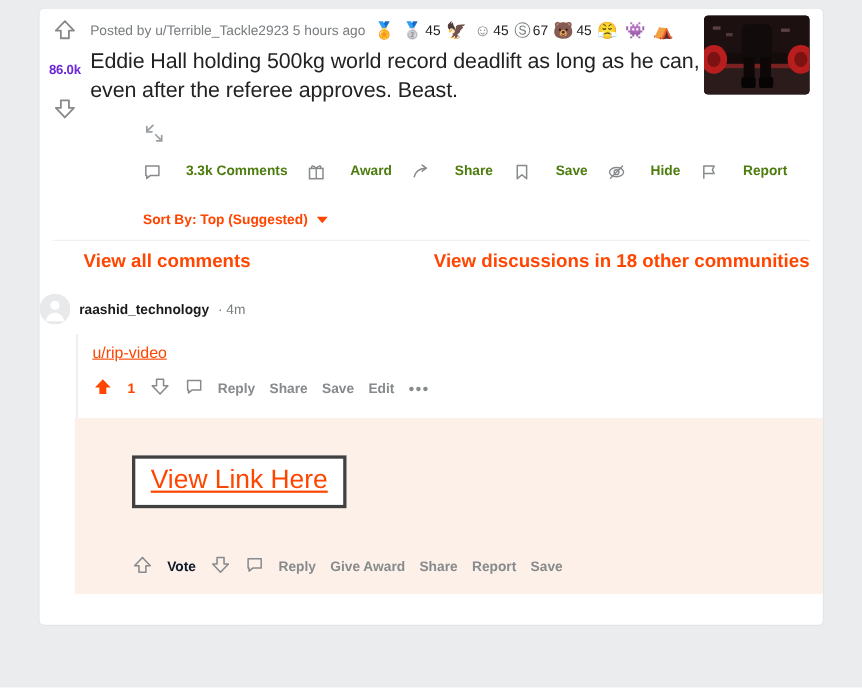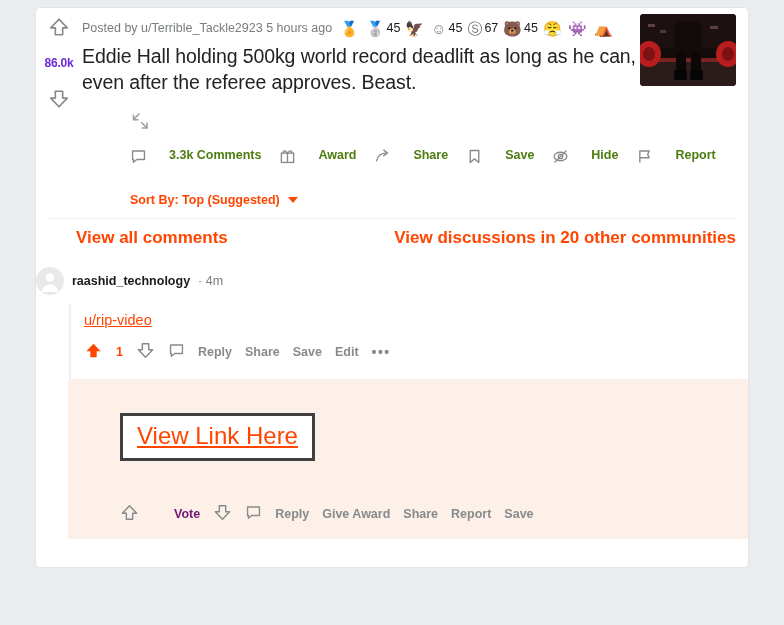--- a/index.html
+++ b/index.html
@@ -236,21 +236,21 @@
   }
   .c2-actions {
     display: flex;
     align-items: center;
     gap: 13px;
     margin: 42px 0 0 38px;
     color: #878a8c;
     font-size: 12.5px;
     font-weight: bold;
   }
-  .c2-actions .vote-label { color:#701a75;margin-left:22px; }
+  .c2-actions .vote-label { color:#0f172a; }
   .card-bottom { height: 28px; }
 </style>
 </head>
 <body>
 
 <div class="card">
 
   <div class="vote-rail">
     <span>
       <svg class="arrow-svg" width="22" height="22" viewBox="0 0 24 24">
@@ -385,21 +385,21 @@
     <div class="sortbar">
       <span>Sort By: Top (Suggested)</span>
       <span class="caret"></span>
     </div>
   </div>
 
   <div class="divider"></div>
 
   <div class="links-row">
     <span>View all comments</span>
-    <span>View discussions in 20 other communities</span>
+    <span>View discussions in 18 other communities</span>
   </div>
 
   <div class="comment-l1">
     <div class="thread-line"></div>
 
     <div class="c-head">
       <span class="avatar">
         <svg width="28" height="28" viewBox="0 0 28 28">
             <circle cx="14" cy="14" r="14" fill="#e7e9ea"></circle>
             <circle cx="14" cy="10.5" r="4.2" fill="#ffffff"></circle>

